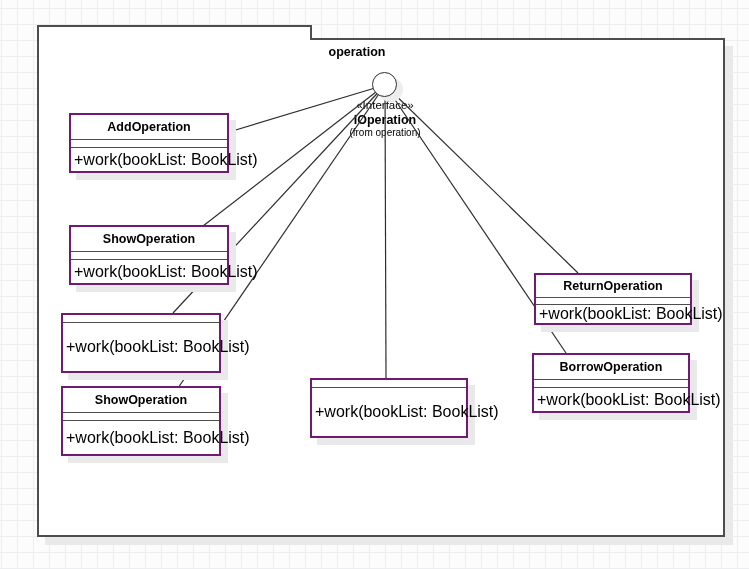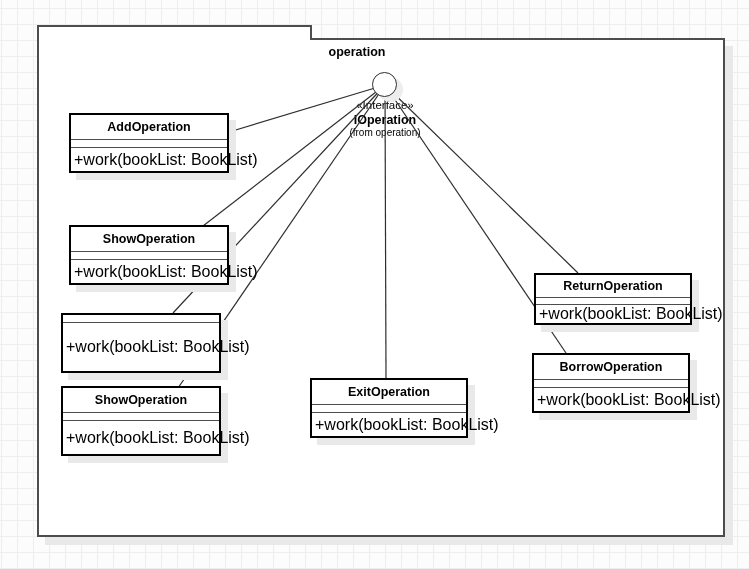--- a/index.html
+++ b/index.html
@@ -41,21 +41,21 @@
   }
   .iface-label .stereo{font-size:11.5px;}
   .iface-label .iname{font-size:12.5px;font-weight:bold;}
   .iface-label .ifrom{font-size:10px;}
 
   svg.wires{position:absolute;left:0;top:0;width:749px;height:569px;z-index:3;pointer-events:none;}
   svg.wires line{stroke:#2e2e2e;stroke-width:1.2;pointer-events:stroke;}
 
   
   .cls{
-    position:absolute;background:#ffffff;border:2px solid #000000;
+    position:absolute;background:#ffffff;border:2px solid #701a75;
     box-shadow:7px 7px 0 0 #e9e9e9;z-index:4;
     display:flex;flex-direction:column;box-sizing:border-box;
   }
   .cls .name{
     height:24px;border-bottom:1.5px solid #4d4d4d;
     display:flex;align-items:center;justify-content:center;
     font-size:12.5px;font-weight:bold;color:#000;
   }
   .cls .attrs{height:7px;border-bottom:1.5px solid #4d4d4d;}
   .cls .method{
@@ -112,21 +112,20 @@
     <div class="method">+work(bookList: BookList)</div>
   </div>
 
   <div class="cls" style="left:61px;top:386px;width:160px;height:70px;">
     <div class="name">ShowOperation</div>
     <div class="attrs"></div>
     <div class="method">+work(bookList: BookList)</div>
   </div>
 
   <div class="cls" style="left:310px;top:378px;width:158px;height:60px;">
-    <div class="name">ExitOperation</div>
     <div class="attrs"></div>
     <div class="method">+work(bookList: BookList)</div>
   </div>
 
   <div class="cls" style="left:534px;top:273px;width:158px;height:52px;">
     <div class="name">ReturnOperation</div>
     <div class="attrs"></div>
     <div class="method">+work(bookList: BookList)</div>
   </div>
 

